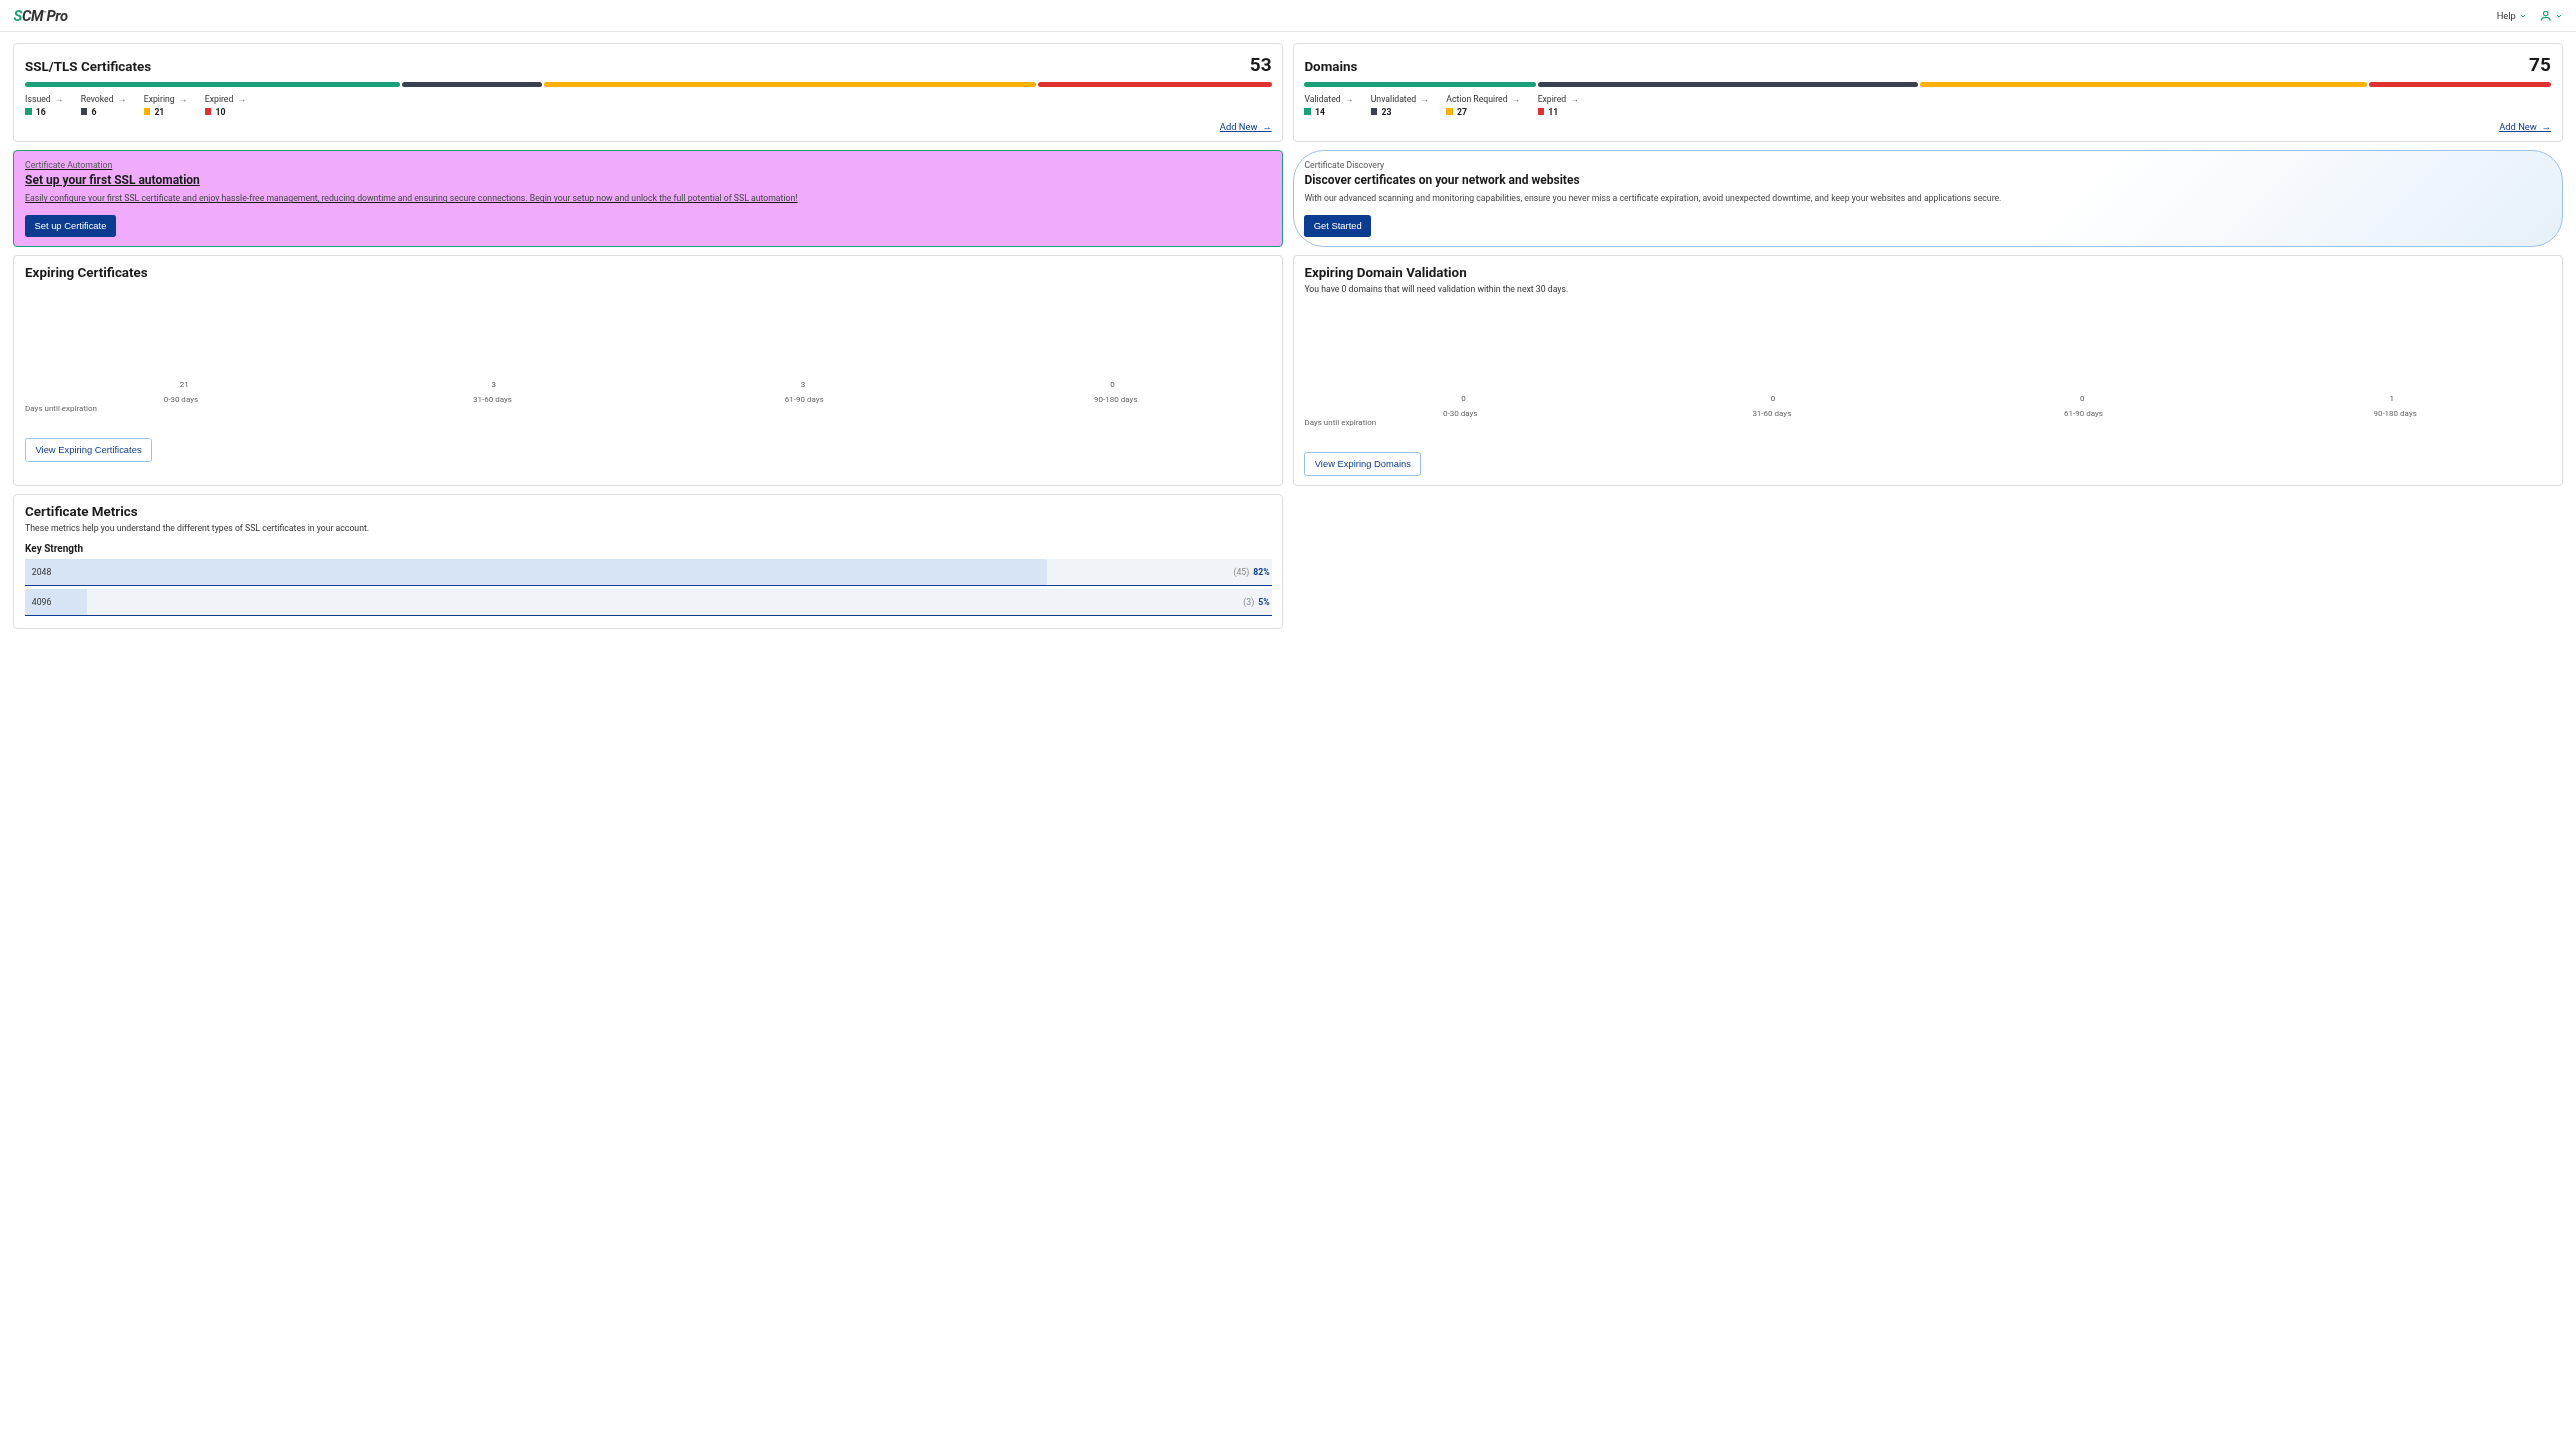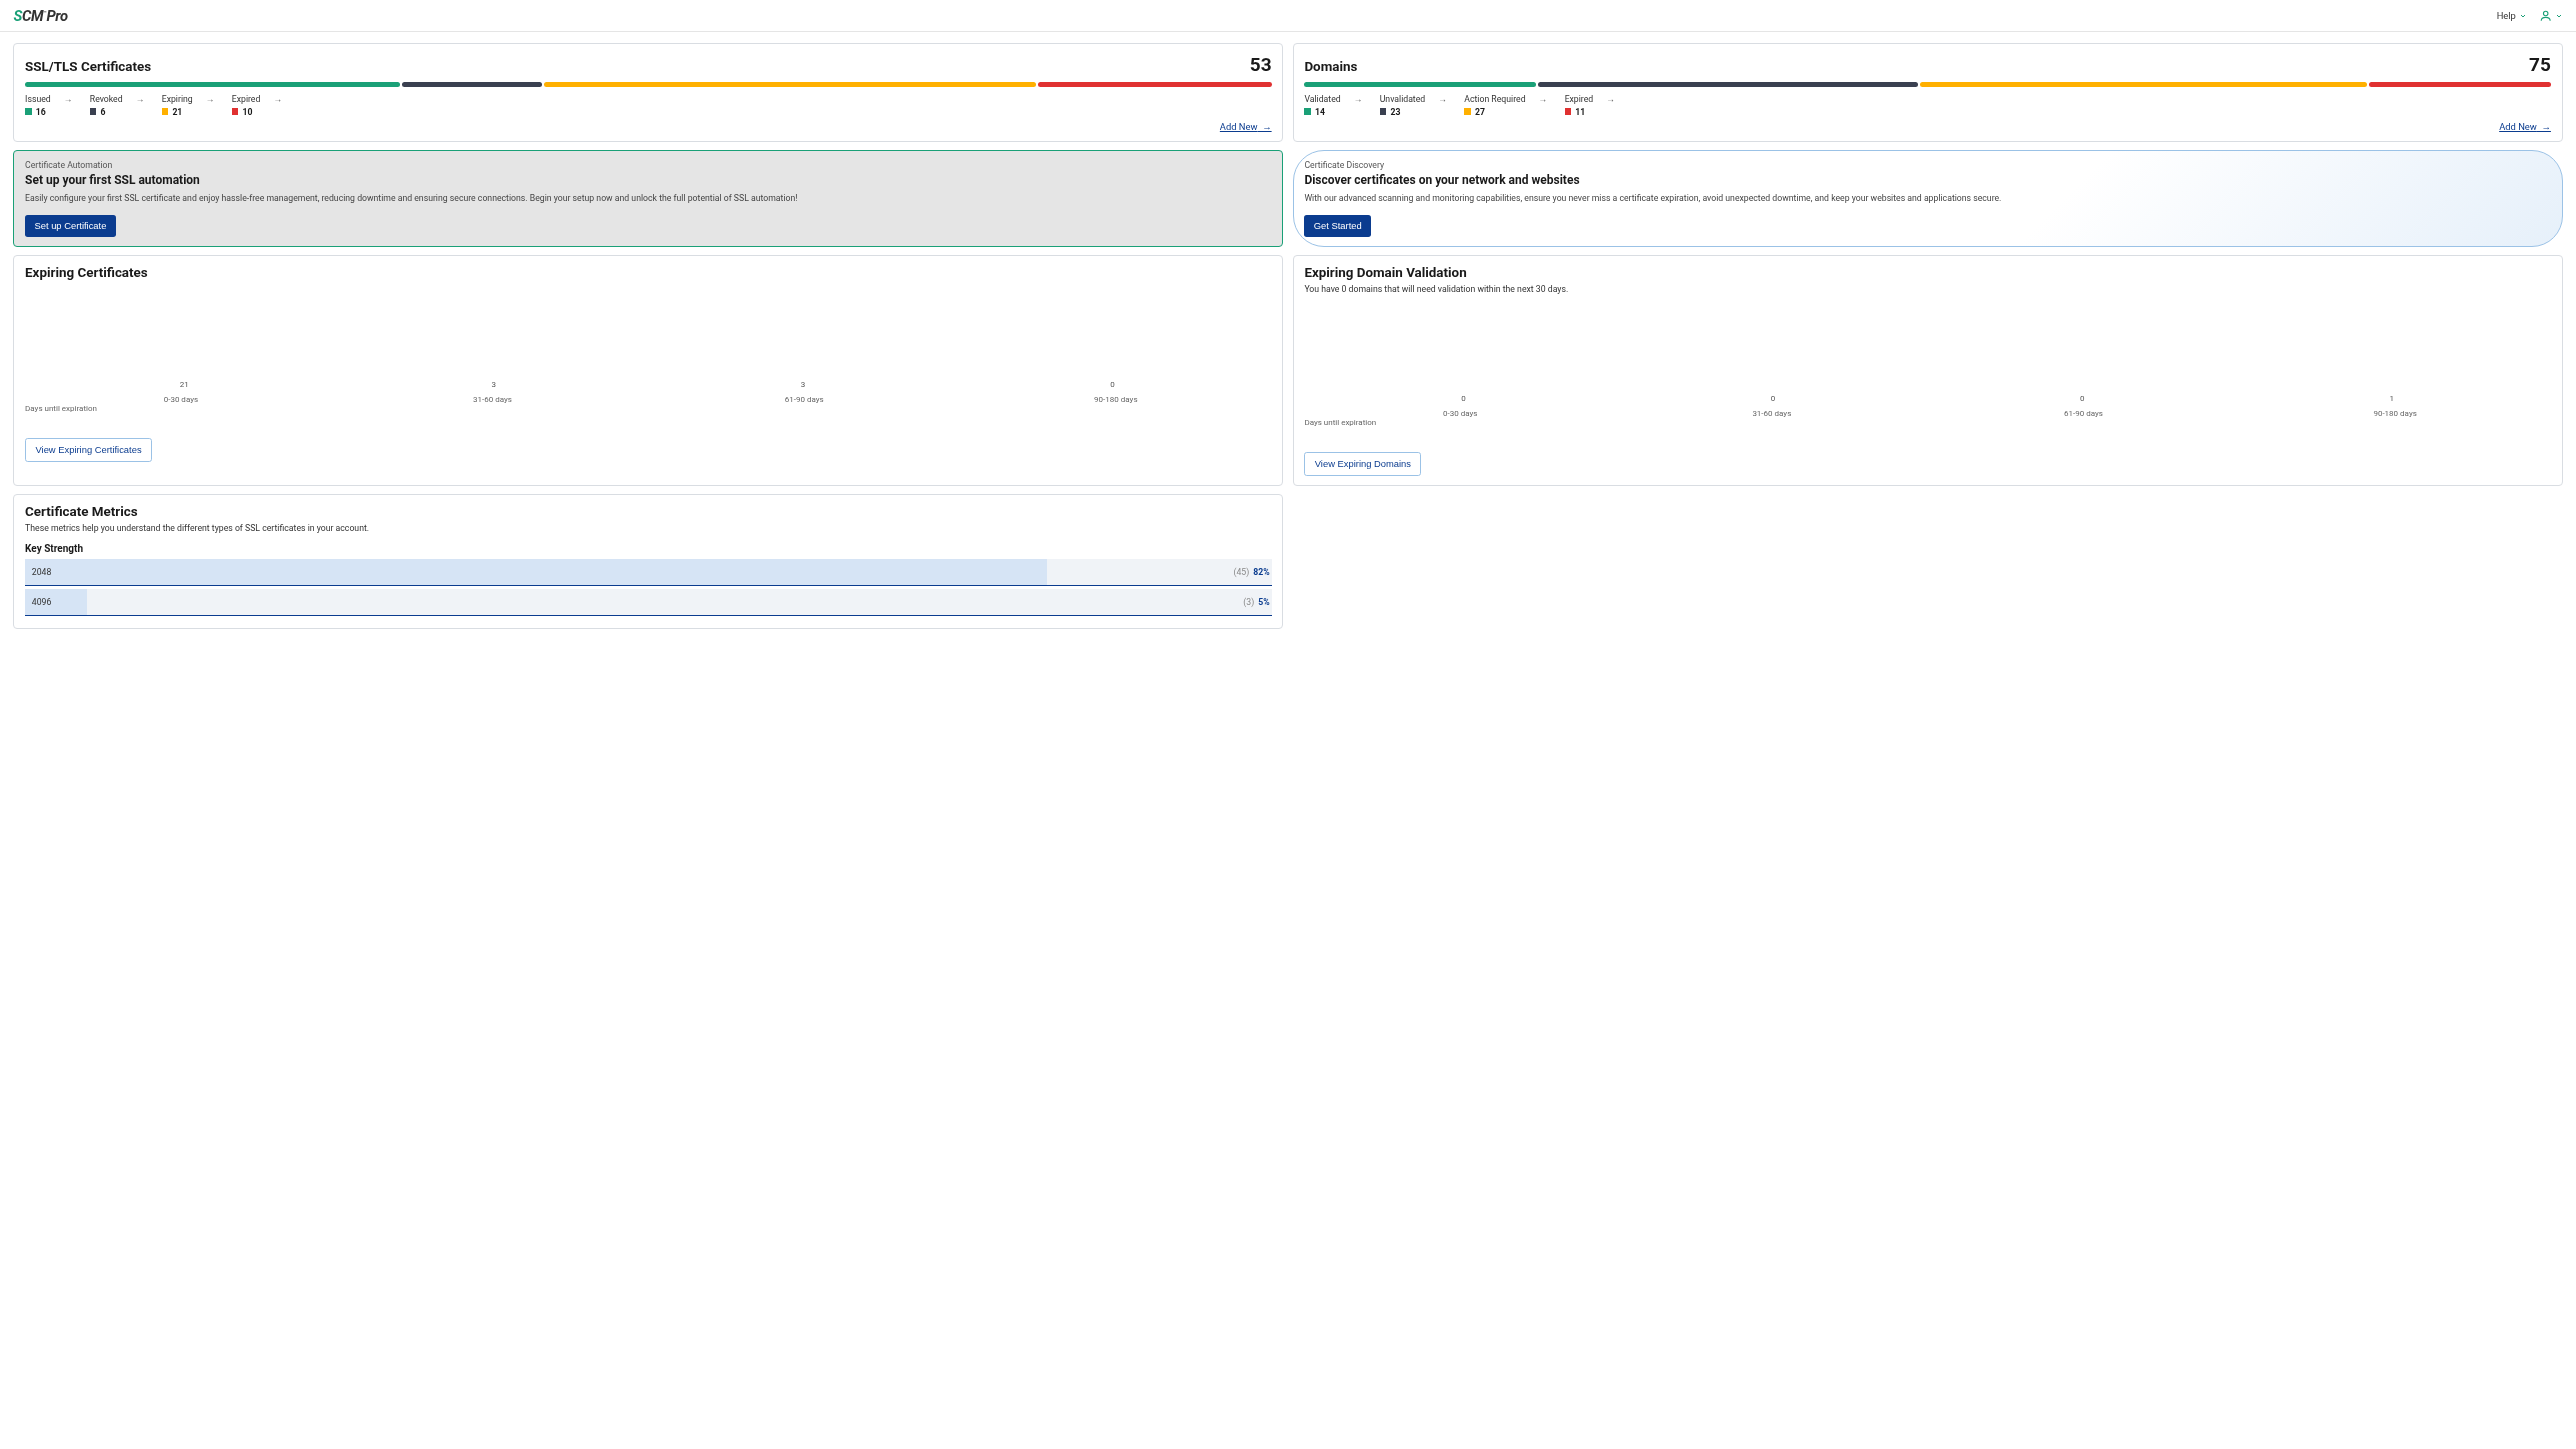--- a/index.html
+++ b/index.html
@@ -15,39 +15,39 @@
   .header-right { display: flex; align-items: center; gap: 12px; }
   .help-menu { display: flex; align-items: center; gap: 2.7px; cursor: pointer; color:#333; }
   .user-menu { display: flex; align-items: center; gap: 2.7px; cursor: pointer; color:#1aa077; }
   .chev-down { width: 8px; height: 8px; }
   .user-icon { width: 13.4px; height: 13.4px; stroke:#1aa077; }
 
   
   .page { padding: 10.7px 13.4px 27px; }
   .grid2 { display: grid; grid-template-columns: 1fr 1fr; gap: 9.4px; }
   .card { border: 0.7px solid #d9dde2; border-radius: 4px; padding: 9.4px 10.7px; }
-  .card.green-border { border-color: #1aa077; background: #e5e5e5; }
+  .card.green-border { border-color: #1aa077; background: #f0abfc; text-decoration: underline; }
   .card.blue-border { border-color: #9bc2e6; background: linear-gradient(135deg, #fff 60%, #e6f0fa 100%); border-radius: 31px; }
 
   .card-title { font-size: 13.4px; font-weight: 700; }
   .card-head { display: flex; justify-content: space-between; align-items: baseline; }
   .big-num { font-size: 19px; font-weight: 700; }
 
   
   .status-bar { display: flex; gap: 2px; height: 5.4px; margin: 5.4px 0 6.7px; }
   .seg { border-radius: 2.7px; }
   .seg-green { background: #1aa077; }
   .seg-dark  { background: #3a4050; }
   .seg-amber { background: #ffb000; }
   .seg-red   { background: #e03131; }
 
   
   .legend { display: flex; gap: 17.4px; flex-wrap: wrap; }
   .leg-item { display:flex; flex-direction:column; gap:2.7px; }
-  .leg-top  { display:flex; align-items:center; gap:13px; font-size:8.7px; color:#333; }
+  .leg-top  { display:flex; align-items:center; gap:4px; font-size:8.7px; color:#333; }
   .leg-bot  { display:flex; align-items:center; gap:4px; font-size:8.7px; font-weight:700; }
   .sq { width:6.7px; height:6.7px; display:inline-block; }
   .sq-green{background:#1aa077;} .sq-dark{background:#3a4050;} .sq-amber{background:#ffb000;} .sq-red{background:#e03131;}
   .arrow-r { color:#666; }
 
   .add-new { text-align:right; margin-top:4px; }
   .add-new a { color:#0b3c8f; text-decoration: underline; font-size:9.4px; }
 
   
   .kicker { font-size: 8.7px; color:#555; }

